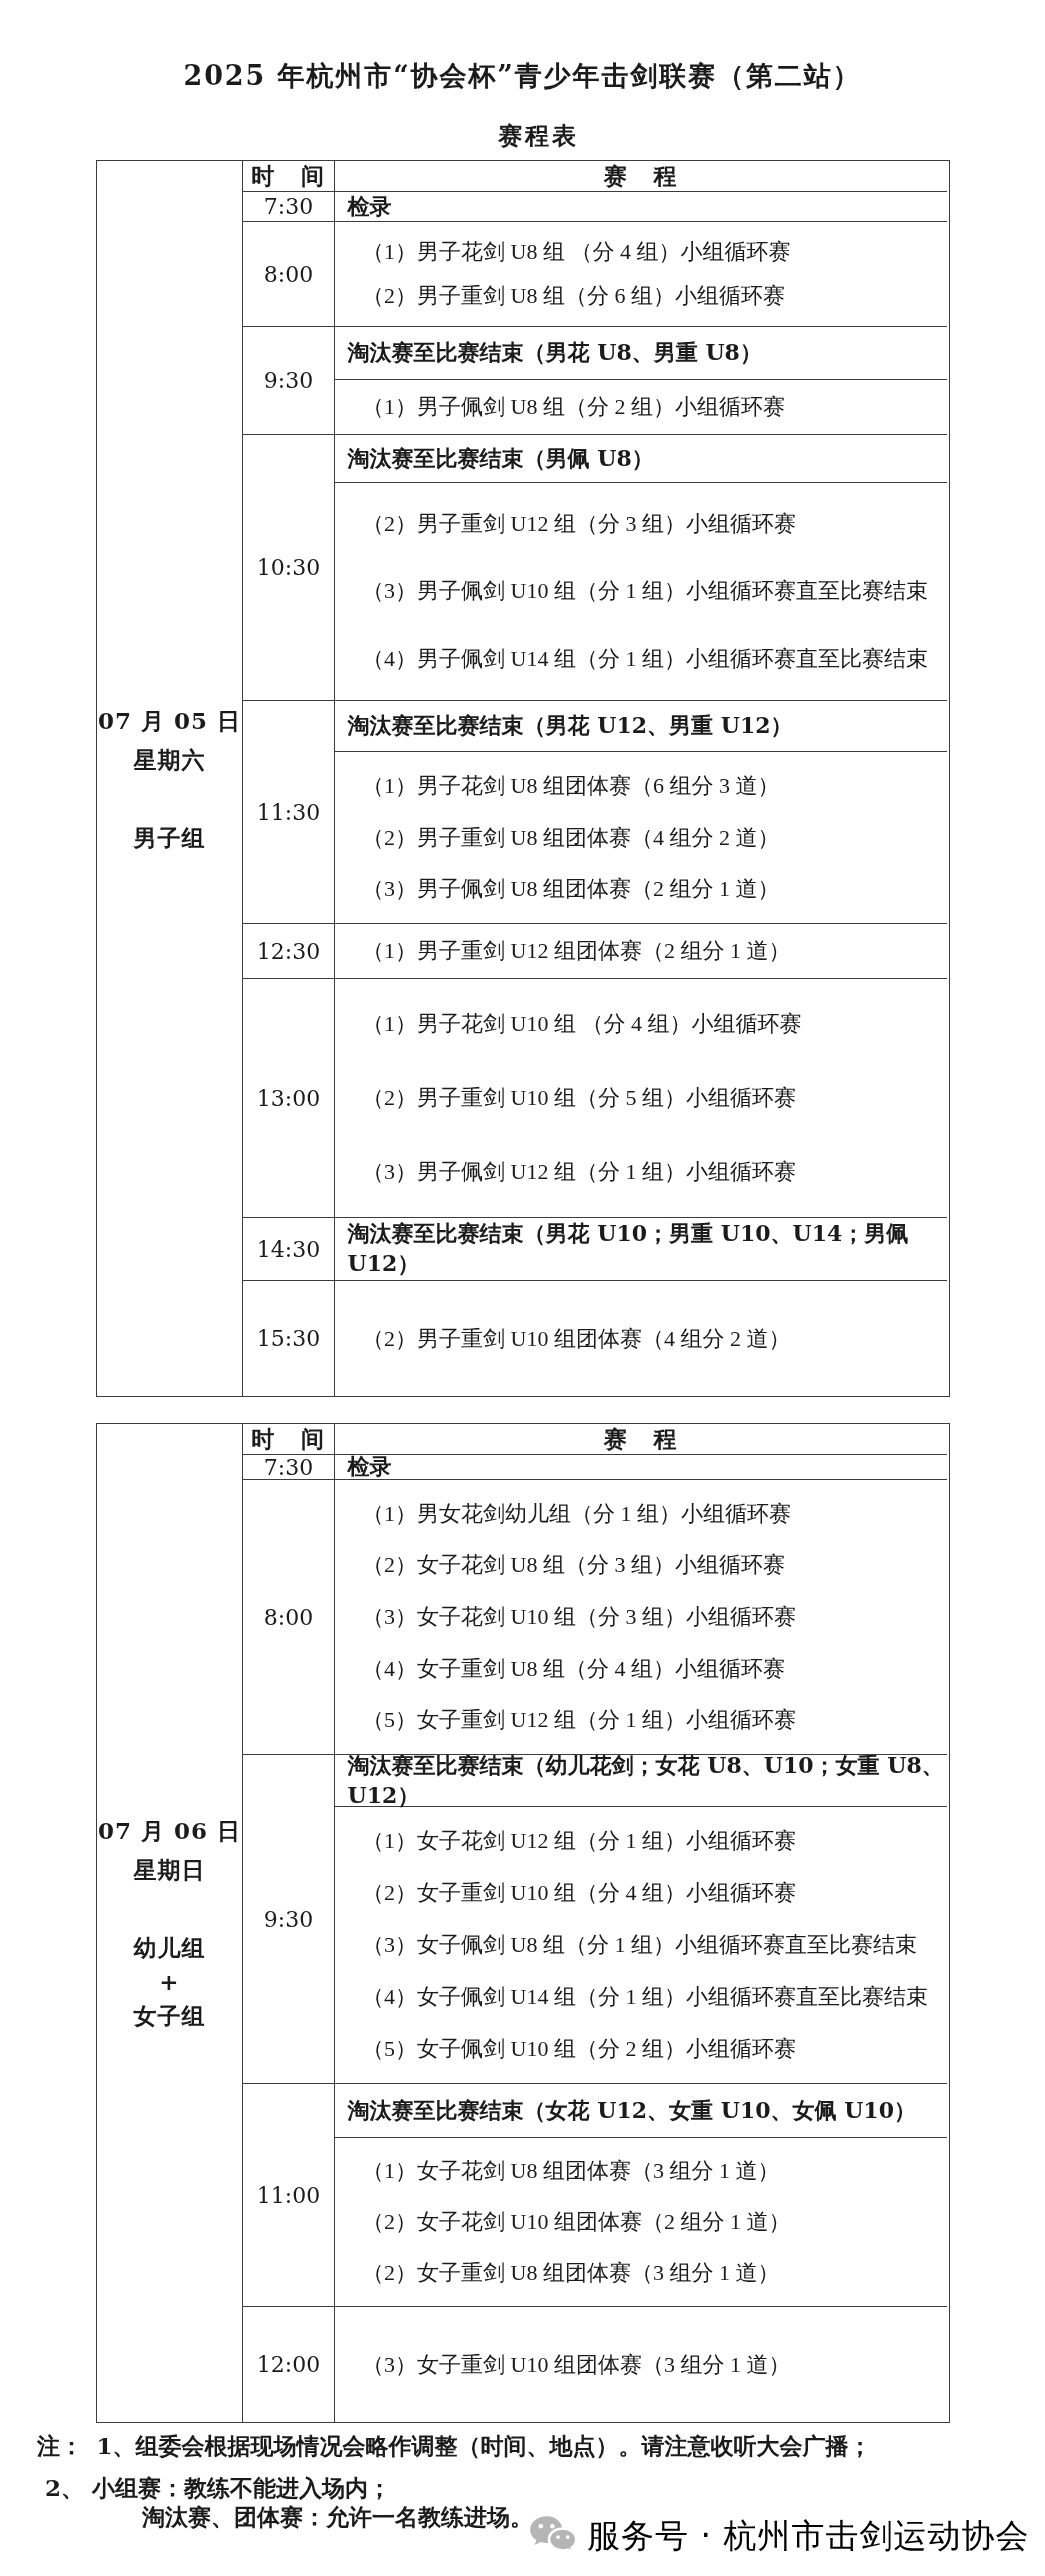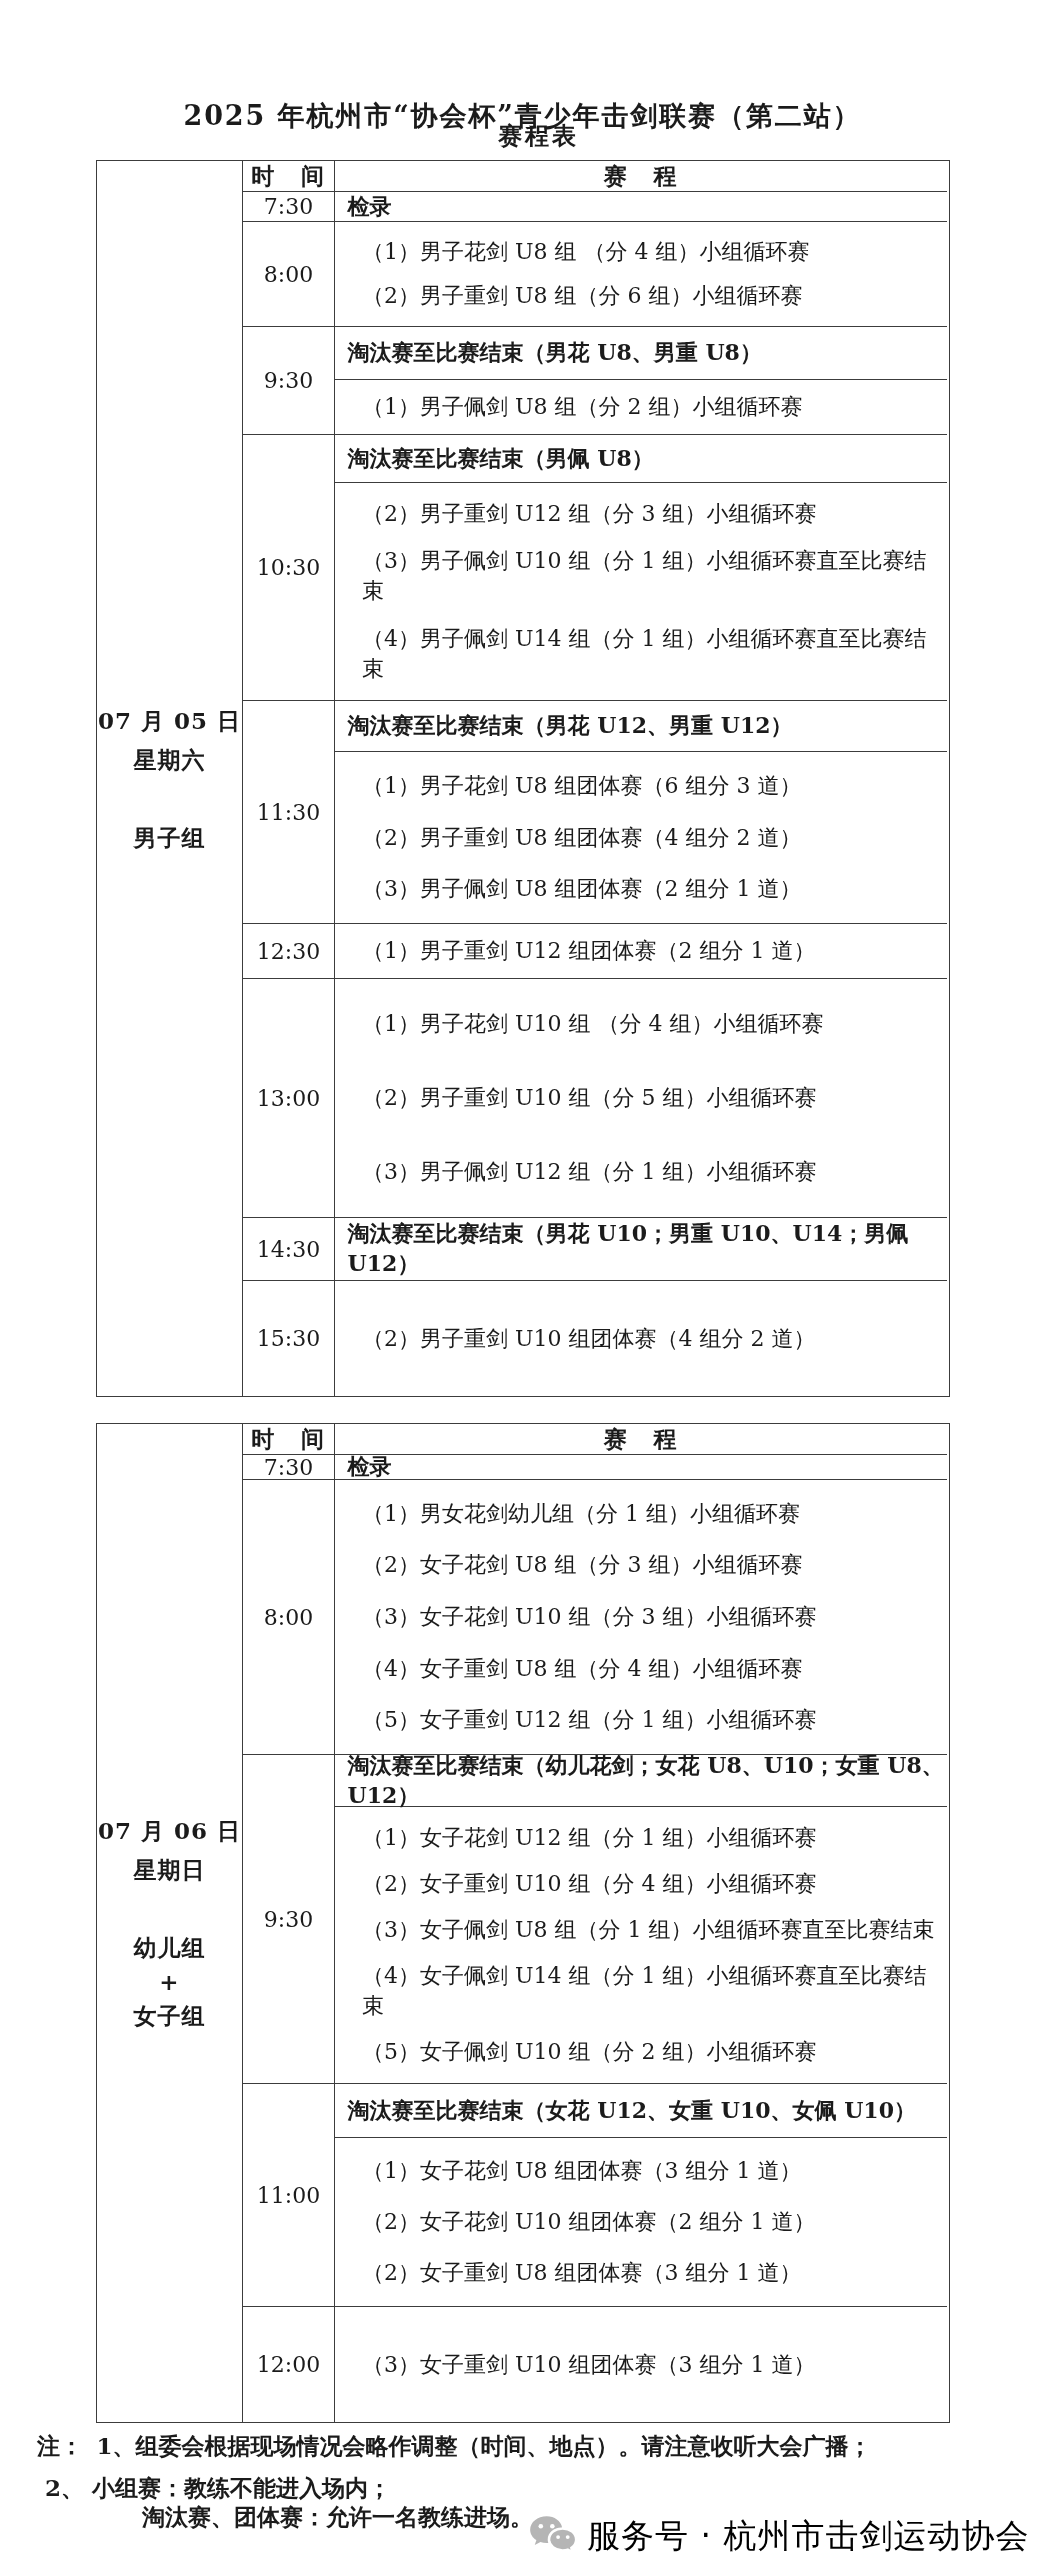--- a/index.html
+++ b/index.html
@@ -3,21 +3,21 @@
 <meta charset="utf-8">
 <style>
   html,body{margin:0;padding:0;}
   body{
     width:1045px;height:2576px;position:relative;background:#ffffff;
     font-family:"DejaVu Serif","Liberation Serif",serif;color:#1b1b1b;
     overflow:hidden;
   }
   .page-title{
     position:absolute;top:58px;left:0;width:1045px;text-align:center;
-    font-size:27px;font-weight:bold;letter-spacing:1.9px;margin-top:40px;
+    font-size:27px;font-weight:bold;letter-spacing:1.9px;
   }
   .page-subtitle{
     position:absolute;top:120px;left:16px;width:1045px;text-align:center;
     font-size:24px;font-weight:bold;letter-spacing:2.9px;
   }
   .sched-table{
     position:absolute;left:96px;width:854px;box-sizing:border-box;
     display:grid;grid-template-columns:146px 92px 612px;
     border:1.9px solid #3c3c3c;background:#fff;
   }
@@ -36,21 +36,21 @@
   .head{font-weight:bold;font-size:23px;letter-spacing:1.9px;}
   .head.sched{align-items:center;}
   .bb0{border-bottom:none;}
   .lead{font-weight:bold;font-size:22px;padding-left:12.6px;}
   .elim{
     box-sizing:border-box;border-bottom:1.9px solid #3c3c3c;flex:0 0 auto;
     display:flex;align-items:center;padding-left:12.6px;
     font-weight:bold;font-size:22px;
   }
   .elim-only{font-weight:bold;font-size:22px;padding-left:12.6px;}
-  .items{flex:1 1 auto;display:flex;flex-direction:column;justify-content:space-around;padding:7.7px 0;}
+  .items{flex:1 1 auto;display:flex;flex-direction:column;justify-content:space-around;padding:7.7px 0;font-family:Liberation Serif, serif;}
   .item{font-size:22px;padding-left:27px;}
   .notes{position:absolute;left:0;top:2431px;width:1045px;font-size:23px;font-weight:bold;line-height:29px;}
   .notes .n1{padding-left:37px;}
   .notes .n1 .body{margin-left:13.5px;}
   .notes .n2{padding-left:45px;margin-top:13px;}
   .notes .n3{padding-left:106px;margin-left:36px;}
   .footer{
     position:absolute;top:2514px;right:15.5px;display:flex;align-items:center;gap:9.7px;
     font-family:"DejaVu Sans","Liberation Sans",sans-serif;
     font-size:33px;color:#000000;letter-spacing:1px;white-space:nowrap;

